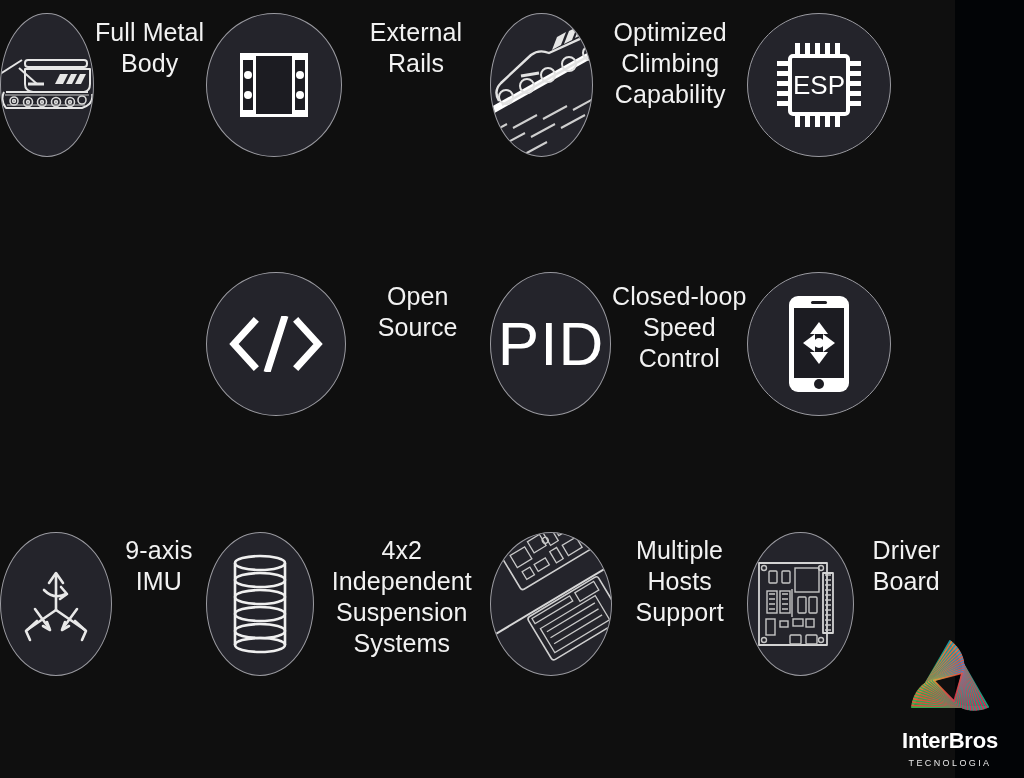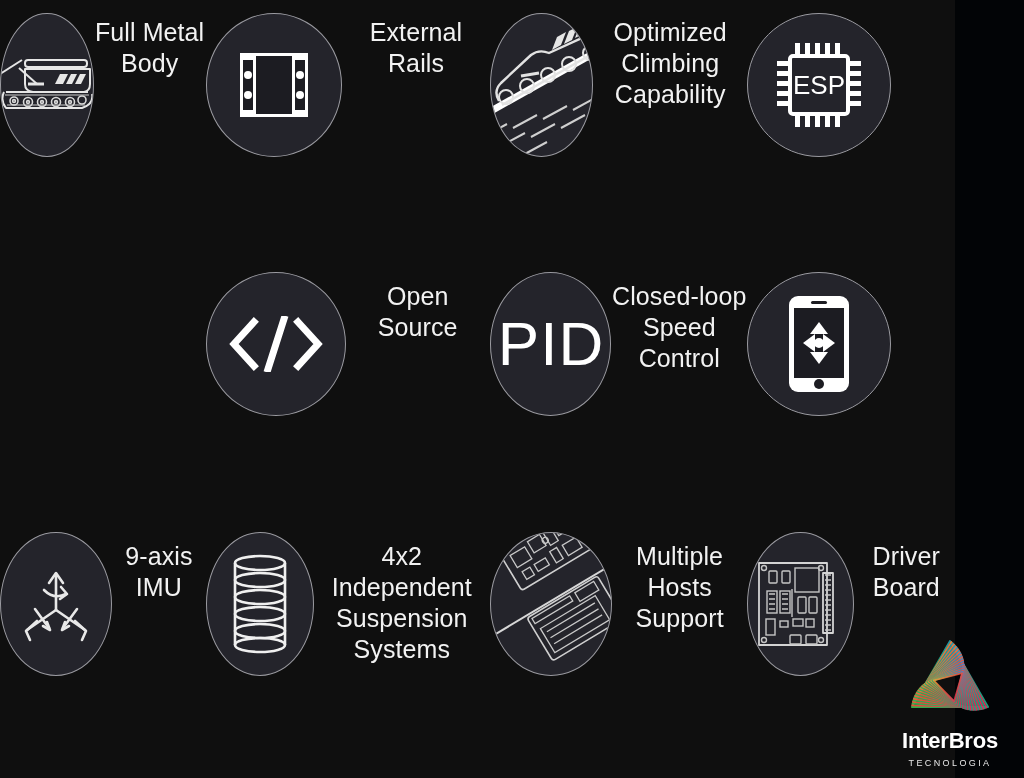--- a/index.html
+++ b/index.html
@@ -61,21 +61,21 @@
     color: #f2f2f2;
     font-size: 25px;
     line-height: 31px;
     text-align: center;
     letter-spacing: 0.1px;
     white-space: pre-line;
   }
   
   .row1 .label { margin-top: 17px; }
   .row2 .label { margin-top: 22px; }
-  .row3 .label { margin-top: 22px; }
+  .row3 .label { margin-top: 16px; }
 
   
   #logo {
     position: absolute;
     right: 8px;
     bottom: 8px;
     width: 132px;
     height: 140px;
     display: flex;
     flex-direction: column;

